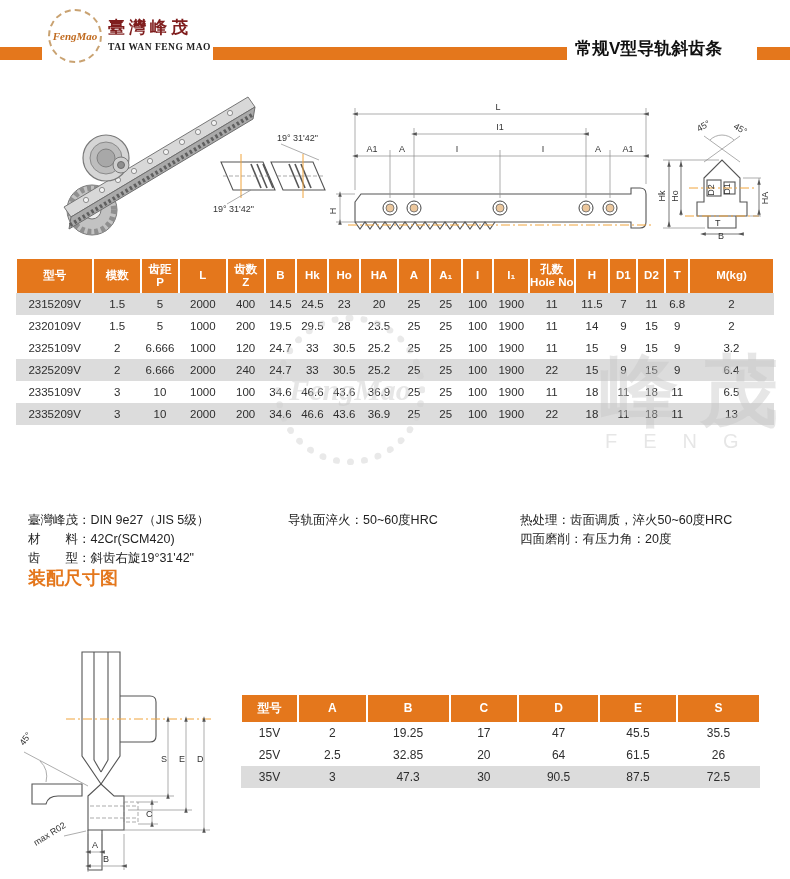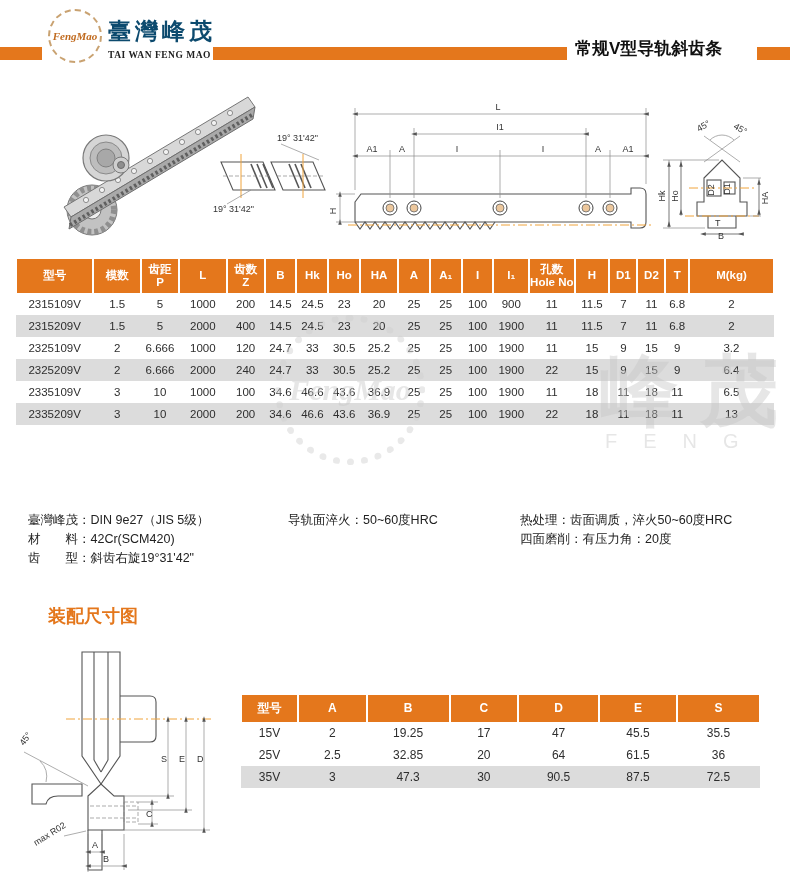--- a/index.html
+++ b/index.html
@@ -9,22 +9,22 @@
 
   
   .hdr-bar { position:absolute; height:13px; background:#E4771C; }
   .bar-left  { left:0;   top:47px; width:42px;  }
   .bar-mid   { left:213px; top:47px; width:354px; }
   .bar-right { left:757px; top:47px; width:33px; }
   .emblem { position:absolute; left:48px; top:9px; width:54px; height:54px; border:2px dashed #C9A271;
             border-radius:50%; color:#C06A1E; display:flex; align-items:center; justify-content:center; }
   .emblem span { font-family:"Liberation Serif", serif; font-style:italic; font-size:11px; font-weight:bold; }
   .brand { position:absolute; left:108px; top:16px; width:110px; }
-  .brand-cn { font-family:Liberation Sans, sans-serif; font-weight:bold; font-size:23px; letter-spacing:4px;
-              color:#0c4a6e; white-space:nowrap; }
+  .brand-cn { font-family:Liberation Sans, sans-serif; font-weight:bold; font-size:17px; letter-spacing:4px;
+              color:#7f1d1d; white-space:nowrap; }
   .brand-en { font-family:"Liberation Serif", serif; font-weight:bold; font-size:9.5px; letter-spacing:0.5px;
               color:#222; margin-top:3px; white-space:nowrap; }
   .page-title { position:absolute; left:575px; top:37px; width:175px; font-size:17px; font-weight:bold;
                 color:#111; white-space:nowrap; }
 
   
   .drawing { position:absolute; }
   .d-iso    { left:18px;  top:70px;  }
   .d-detail { left:211px; top:130px; }
   .d-side   { left:328px; top:98px;  }
@@ -62,21 +62,21 @@
   .wm-cn { left:600px; top:340px; font-size:78px; font-weight:bold; letter-spacing:22px;
            font-family:"Liberation Serif", serif; white-space:nowrap; }
   .wm-en { left:605px; top:430px; font-size:20px; letter-spacing:26px; white-space:nowrap; }
 
   
   .notes { position:absolute; left:0; top:511px; width:790px; font-size:12.5px; color:#222; }
   .notes .col { position:absolute; line-height:19px; white-space:nowrap; }
   .n-col1 { left:28px; }  .n-col2 { left:288px; } .n-col3 { left:520px; }
 
   
-  .asm-title { position:absolute; left:28px; top:604px; font-size:18px; font-weight:bold; color:#E4771C;margin-left:20px; }
+  .asm-title { position:absolute; left:28px; top:566px; font-size:18px; font-weight:bold; color:#E4771C; }
   .asm-table-wrap { position:absolute; left:240px; top:695px; width:521px; }
   .asm-table-wrap th { height:27px; font-size:12px; }
   .asm-table-wrap td { font-size:12px; height:22px; }
   .asm-table-wrap th:nth-child(1){width:11%;} .asm-table-wrap th:nth-child(2){width:13.2%;}
   .asm-table-wrap th:nth-child(3){width:16%;} .asm-table-wrap th:nth-child(4){width:13.2%;}
   .asm-table-wrap th:nth-child(5){width:15.6%;}.asm-table-wrap th:nth-child(6){width:15%;}
 </style>
 </head>
 <body>
 
@@ -283,60 +283,60 @@
             <th>孔数
 Hole No</th>
             <th>H</th>
             <th>D1</th>
             <th>D2</th>
             <th>T</th>
             <th>M(kg)</th>
           </tr>
       </thead>
       <tbody>
-          <tr>
-            <td>2315109V</td>
-            <td>1.5</td>
-            <td>5</td>
-            <td>1000</td>
-            <td>200</td>
-            <td>14.5</td>
-            <td>24.5</td>
-            <td>23</td>
-            <td>20</td>
-            <td>25</td>
-            <td>25</td>
-            <td>100</td>
-            <td>900</td>
-            <td>11</td>
-            <td>11.5</td>
-            <td>7</td>
-            <td>11</td>
-            <td>6.8</td>
-            <td>2</td>
-          </tr>
           <tr class="alt">
             <td>2315209V</td>
             <td>1.5</td>
             <td>5</td>
             <td>2000</td>
             <td>400</td>
             <td>14.5</td>
             <td>24.5</td>
             <td>23</td>
             <td>20</td>
             <td>25</td>
             <td>25</td>
             <td>100</td>
             <td>1900</td>
             <td>11</td>
             <td>11.5</td>
             <td>7</td>
             <td>11</td>
             <td>6.8</td>
+            <td>2</td>
+          </tr>
+          <tr>
+            <td>2320109V</td>
+            <td>1.5</td>
+            <td>5</td>
+            <td>1000</td>
+            <td>200</td>
+            <td>19.5</td>
+            <td>29.5</td>
+            <td>28</td>
+            <td>23.5</td>
+            <td>25</td>
+            <td>25</td>
+            <td>100</td>
+            <td>1900</td>
+            <td>11</td>
+            <td>14</td>
+            <td>9</td>
+            <td>15</td>
+            <td>9</td>
             <td>2</td>
           </tr>
           <tr>
             <td>2325109V</td>
             <td>2</td>
             <td>6.666</td>
             <td>1000</td>
             <td>120</td>
             <td>24.7</td>
             <td>33</td>
@@ -532,21 +532,21 @@
             <td>45.5</td>
             <td>35.5</td>
           </tr>
           <tr>
             <td>25V</td>
             <td>2.5</td>
             <td>32.85</td>
             <td>20</td>
             <td>64</td>
             <td>61.5</td>
-            <td>36</td>
+            <td>26</td>
           </tr>
           <tr class="alt">
             <td>35V</td>
             <td>3</td>
             <td>47.3</td>
             <td>30</td>
             <td>90.5</td>
             <td>87.5</td>
             <td>72.5</td>
           </tr>

